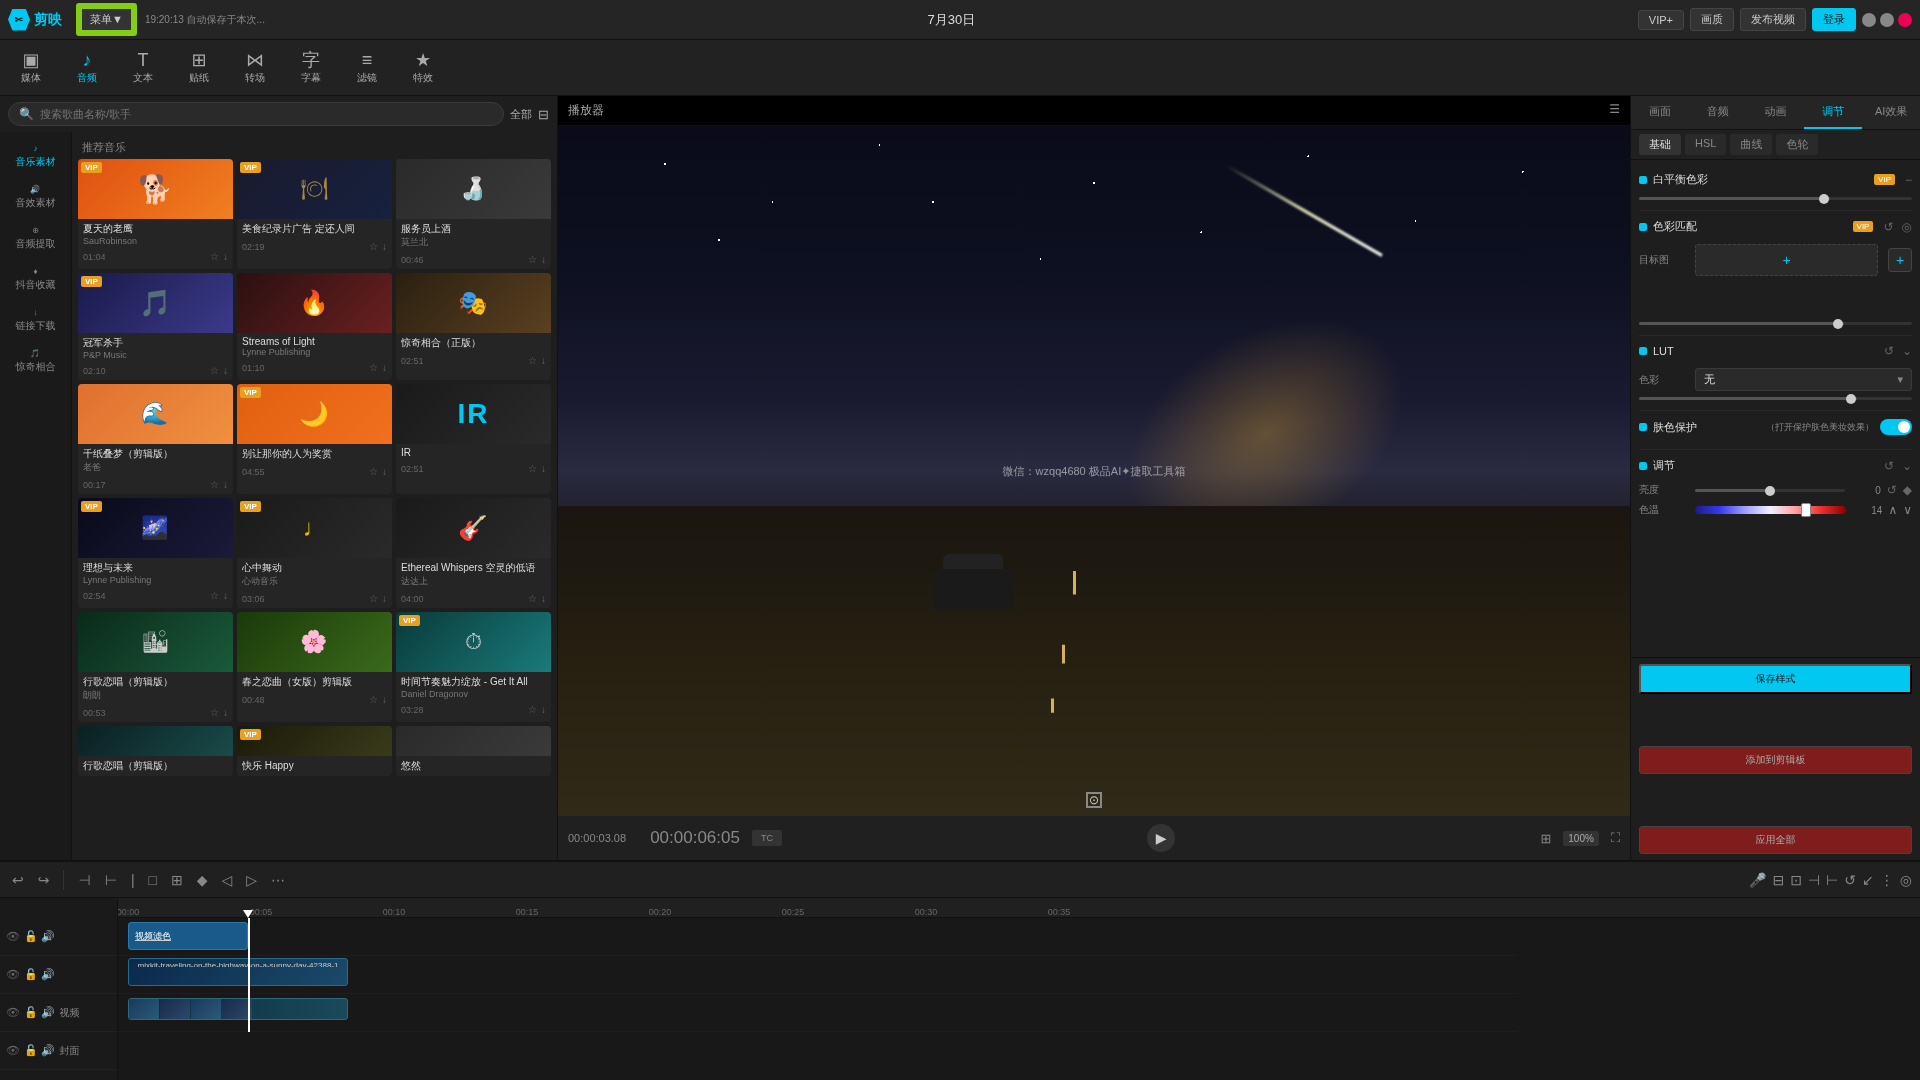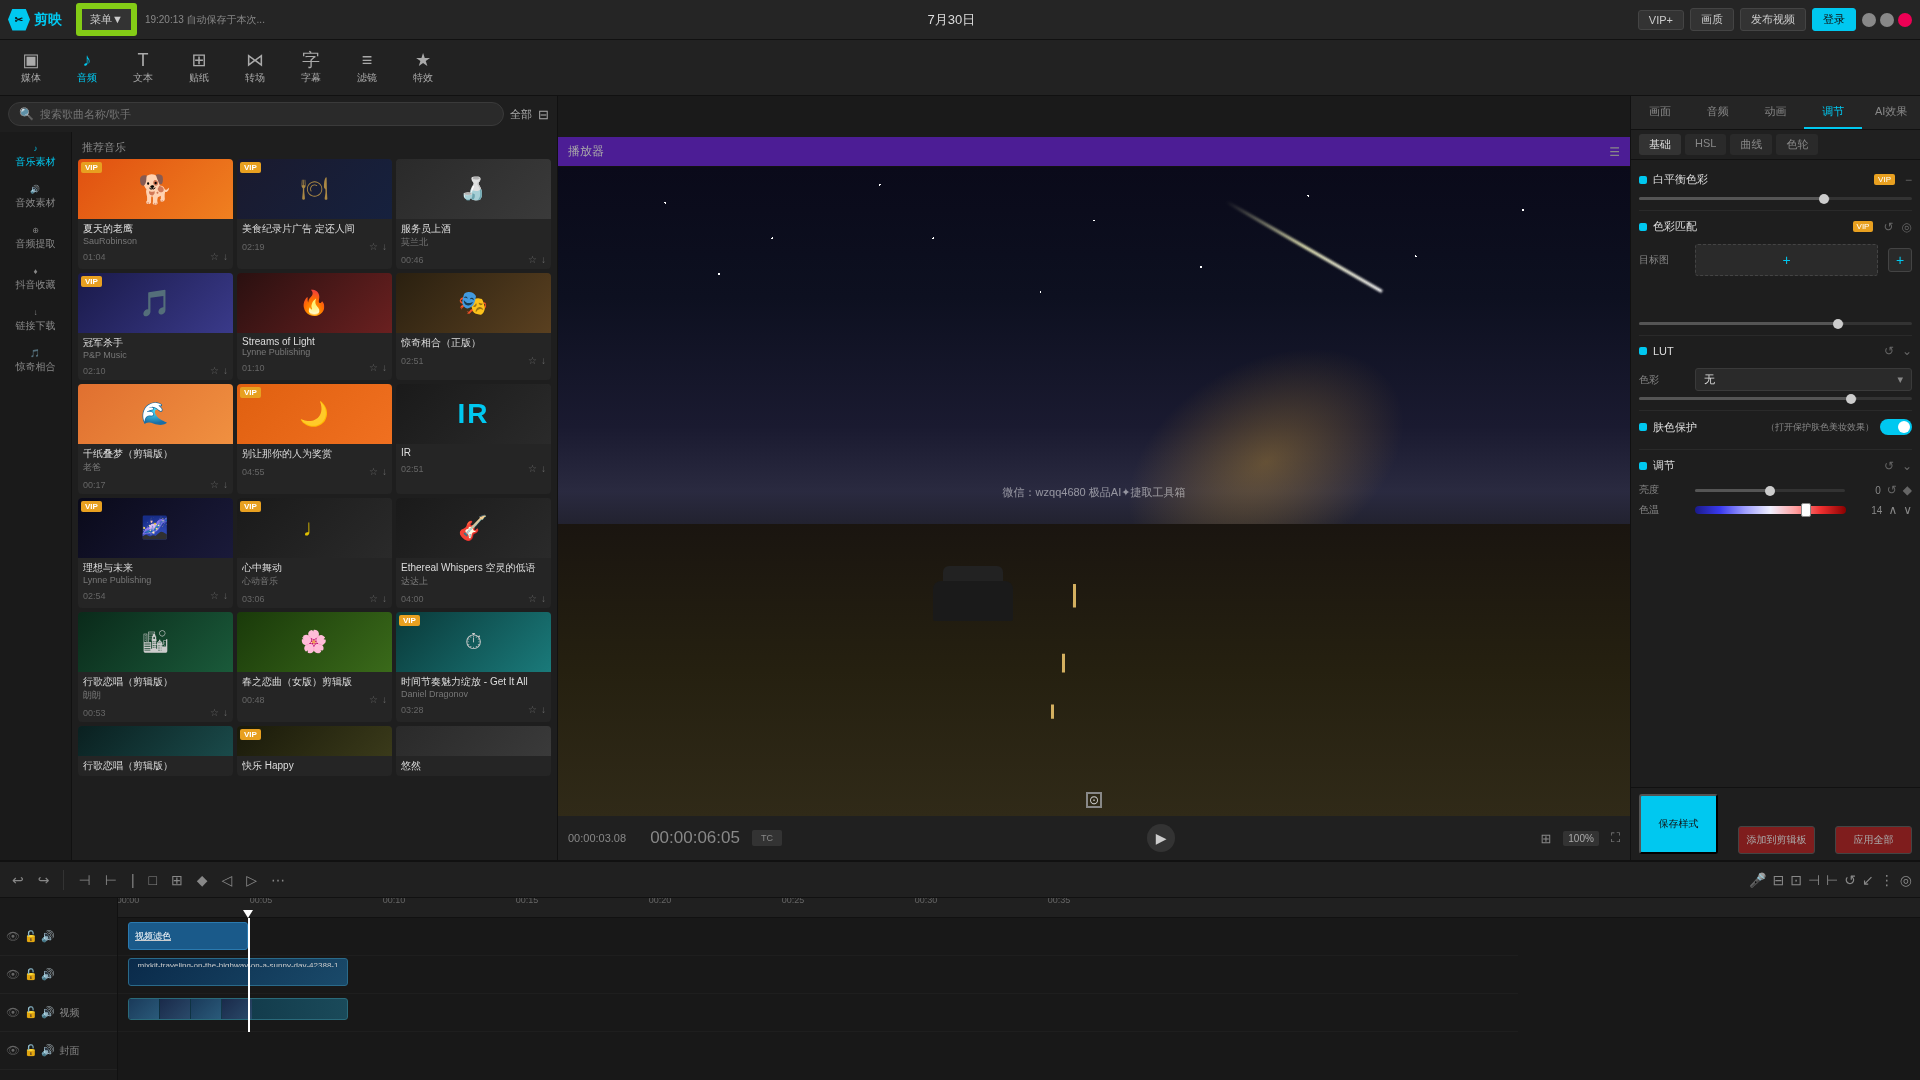--- a/index.html
+++ b/index.html
@@ -263,25 +263,23 @@
 
     
     .center-panel {
       flex: 1;
       display: flex;
       flex-direction: column;
       background: #1a1a1a;
     }
     .player-header {
       display: flex;
-      align-items: center;
       padding: 6px 10px;
-      background: #4c1d95;
+      background: #000000;
       border-bottom: 1px solid #111;
-      margin-top: 41px;
     }
     .player-title { font-size: 12px; color: #aaa; flex: 1; }
     .player-menu-icon { color: #888; cursor: pointer; }
 
     .player-video {
       flex: 1;
       background: #000;
       position: relative;
       display: flex;
       align-items: flex-end;
@@ -533,20 +531,21 @@
       position: absolute;
       top: 2px;
       right: 2px;
     }
 
     .bottom-buttons {
       display: flex;
       gap: 20px;
       padding: 6px 8px;
       border-top: 1px solid #111;
+      flex-direction: column;
     }
     .bottom-btn {
       flex: 1;
       padding: 6px;
       border-radius: 3px;
       font-size: 10px;
       text-align: center;
       cursor: pointer;
     }
     .bottom-btn-primary {
@@ -619,21 +618,21 @@
       height: 20px;
       background: #202020;
       border-bottom: 1px solid #111;
       display: flex;
       align-items: center;
       padding: 0 4px;
       position: relative;
     }
     .tl-tick {
       position: absolute;
-      bottom: 12px;
+      bottom: 0;
       font-size: 9px;
       color: #666;
       transform: translateX(-50%);
       text-align: center;
     }
     .tl-track-area {
       position: relative;
       width: 1400px;
     }
     .tl-playhead {

